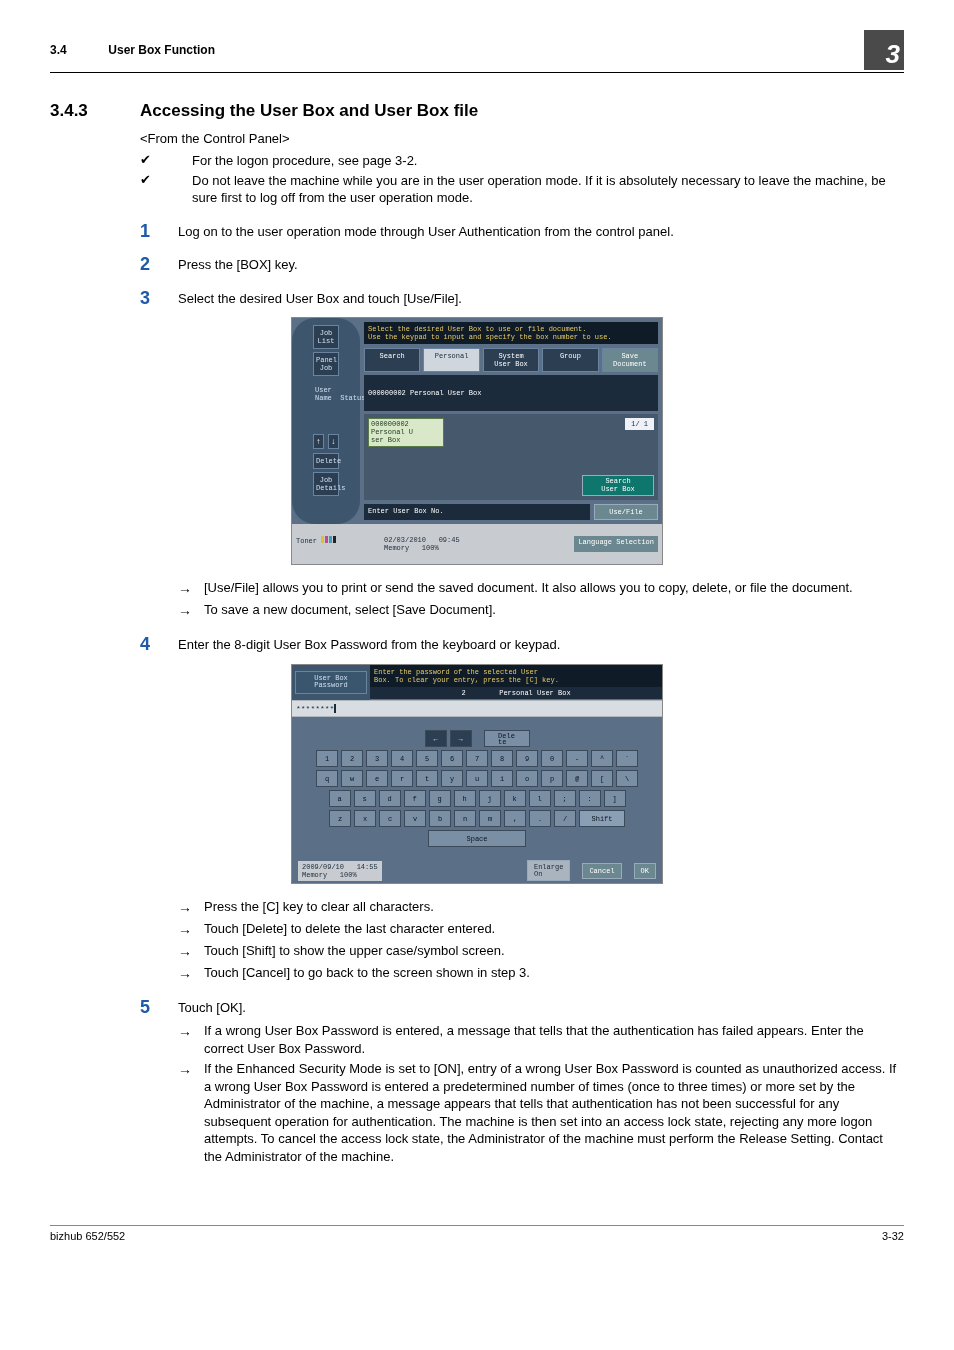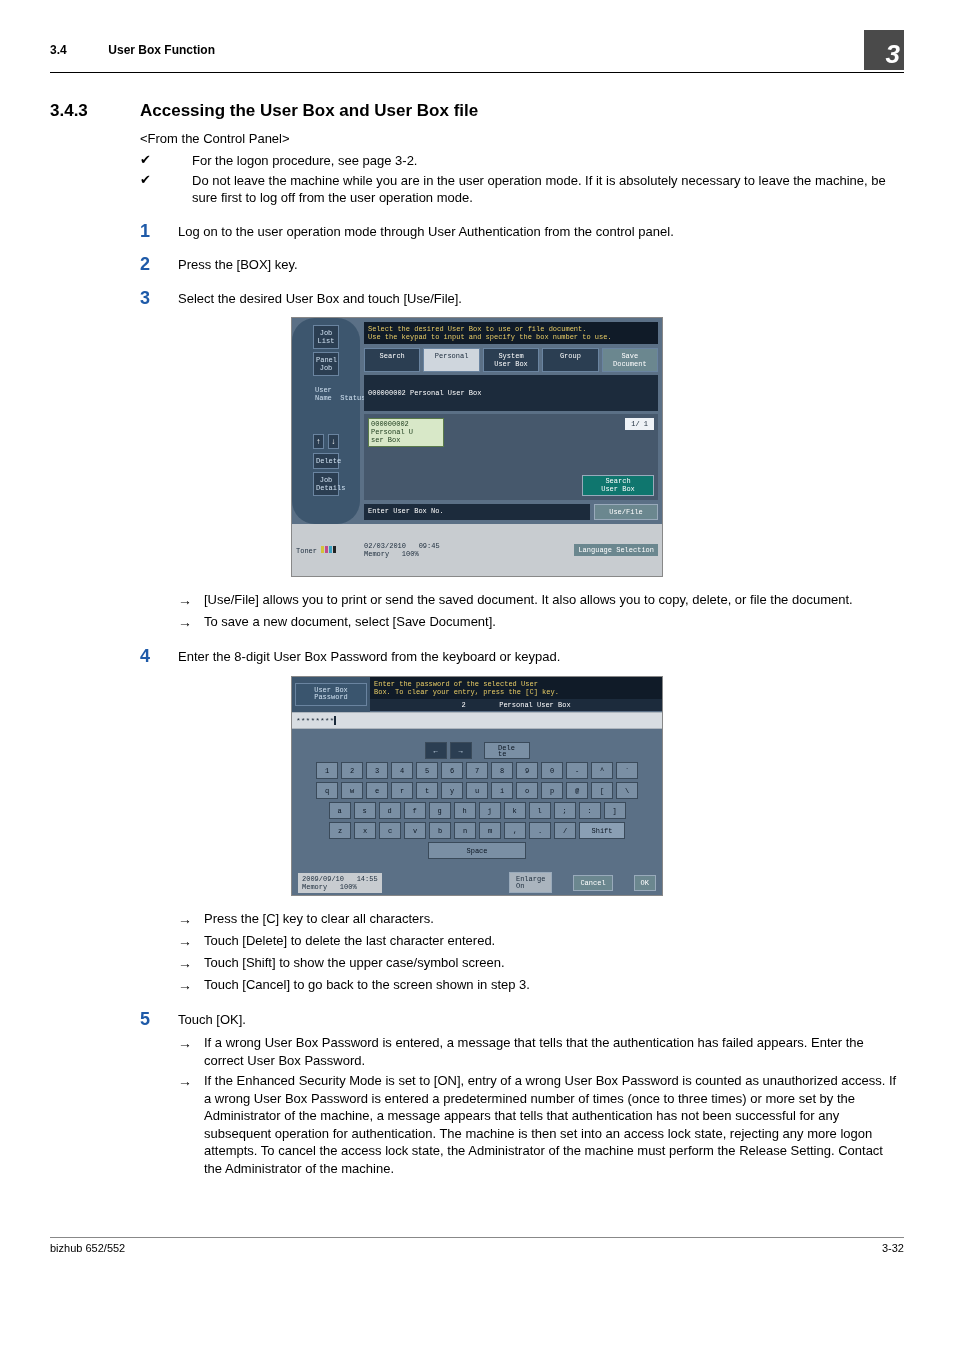--- a/index.html
+++ b/index.html
@@ -230,22 +230,22 @@
     text-align:center;
     padding:2px 11px;
     font-size:7px;
     line-height:1.1;
   }
   .ss-footer {
     display: flex;
     background: #c8ccd0;
     color: #1a2a3a;
     font-size: 7px;
-    padding: 18px 4px;
-    align-items: center;
+    padding: 12px 4px;
+    gap: 20px;
   }
   .ss-footer .toner { width: 60px; }
   .ss-footer .bars { display:inline-block; }
   .ss-footer .bars span{ display:inline-block;width:3px;height:7px;margin-right:1px;}
   .b-y{background:#d4c23a;} .b-m{background:#c04a8a;} .b-c{background:#3aa0c0;} .b-k{background:#222;}
   .ss-footer .dt { flex: 1; padding-left: 8px; }
   .ss-footer .lang {
     background:#6b878f;
     color:#fff;
     padding:2px 4px;
@@ -310,21 +310,21 @@
     display: flex;
     align-items: center;
     justify-content: center;
   }
   .key.wide { width: 44px; }
   .key.xwide { width: 96px; }
   .key.shift { width: 44px; background:#8a9fb4; }
   .key.nav { background:#2b3e52; color:#cfe0f0; }
   .ss2-bottom {
     display:flex;
-    gap:21px;
+    gap:12px;
     padding:4px 6px 2px 6px;
     align-items:center;
     justify-content:space-between;
   }
   .ss2-bottom .btn {
     background:#6b878f;
     border:1px solid #9ab;
     padding:3px 6px;
     font-size:7px;
     color:#fff;

